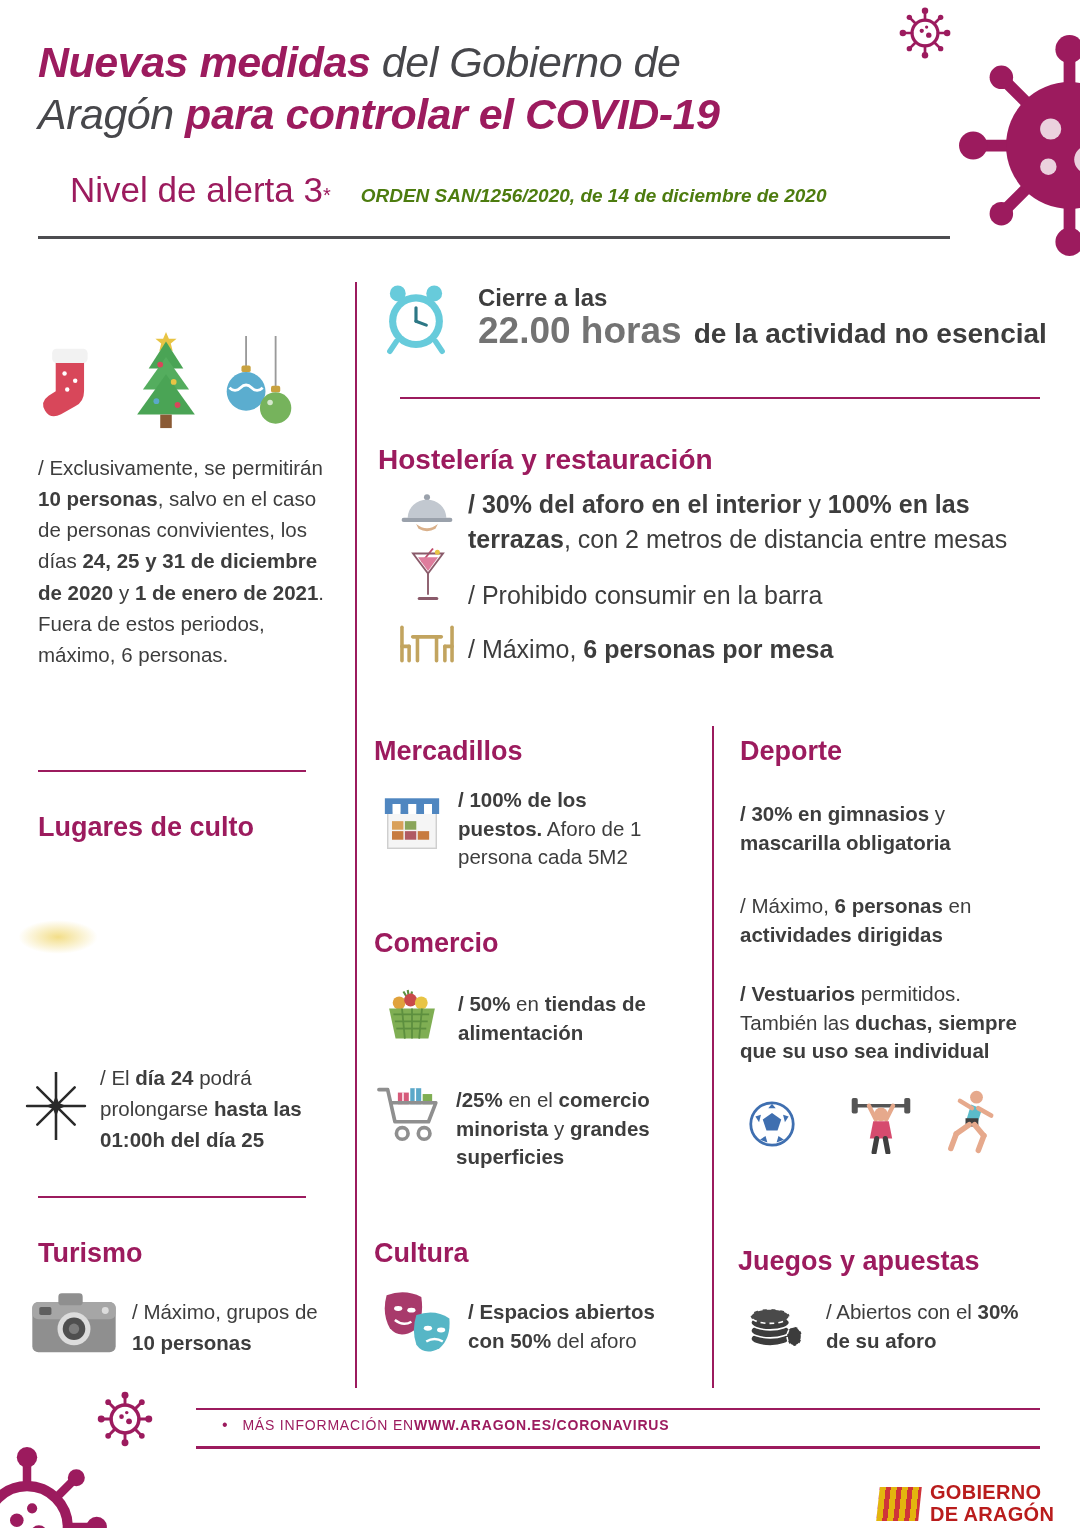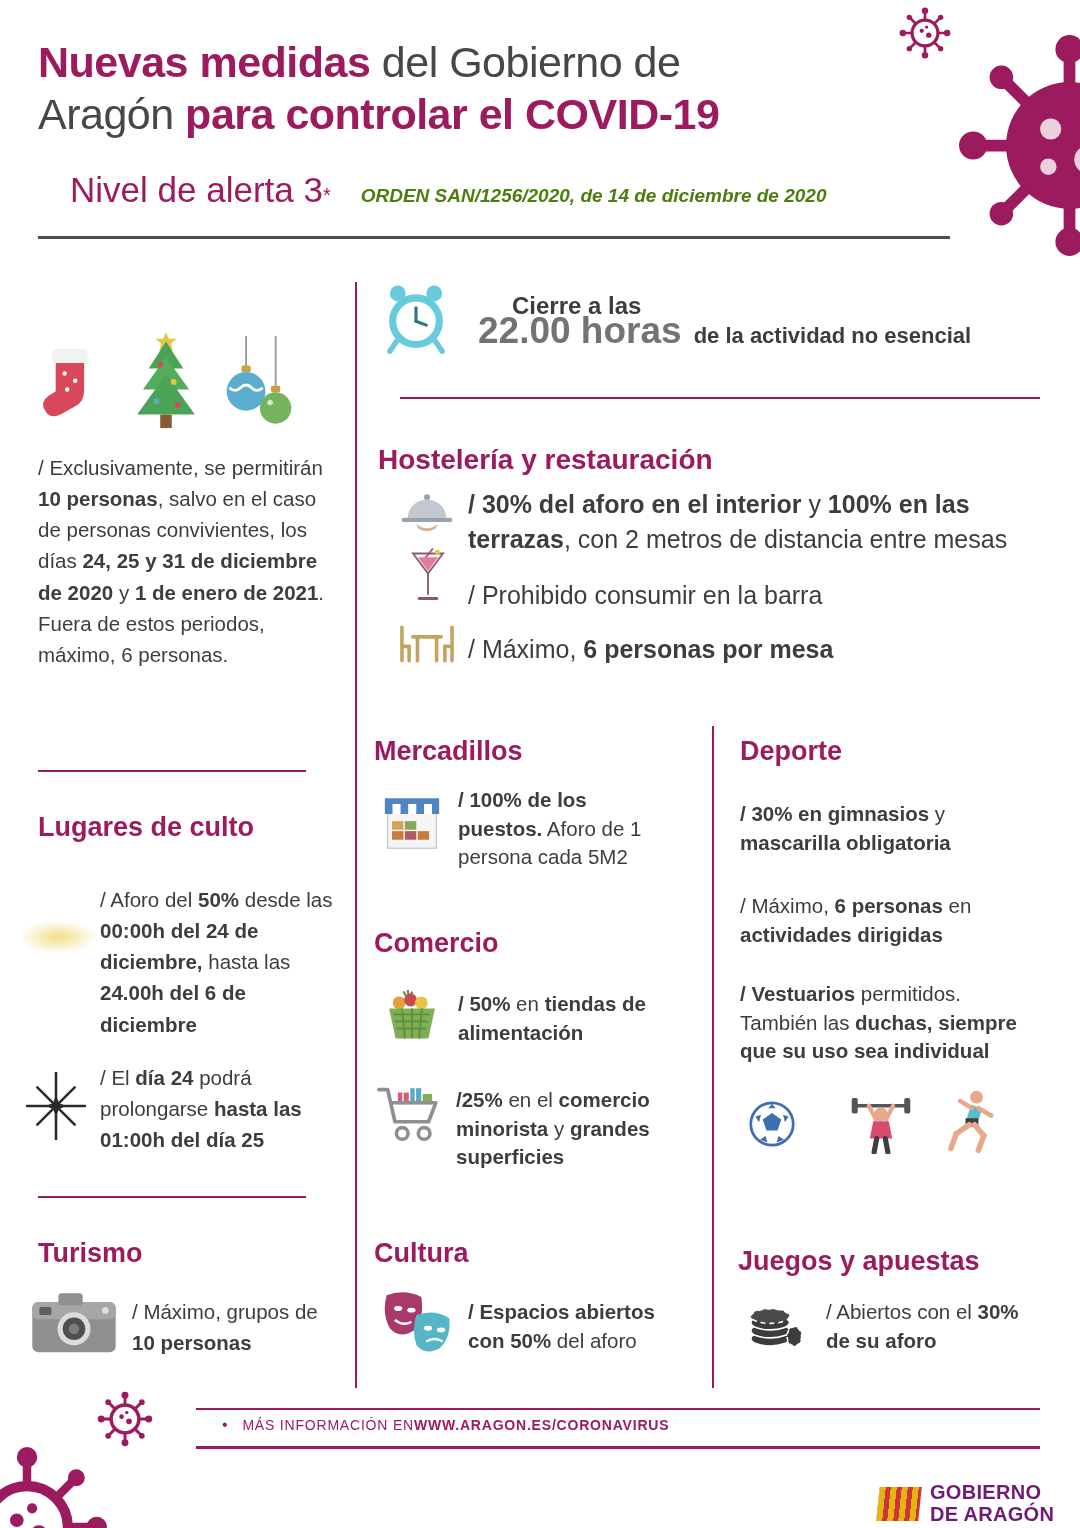--- a/index.html
+++ b/index.html
@@ -20,28 +20,28 @@
   .rule-dark{background:#4d4d50; height:2.5px;}
   .rule-accent{background:#9c1b5e;}
   .vline{width:2px; background:#9c1b5e;}
   .sec-title{font-size:27px; font-weight:700; color:#9c1b5e;}
   .sec-title-lg{font-size:28px; font-weight:700; color:#9c1b5e;margin-top:18px;}
   .body-text{font-size:20.5px; line-height:1.52; color:#3d3d3d;}
   .body-text-tight{font-size:25px; line-height:1.38; color:#3d3d3d;}
   .cierre-intro{font-size:24px; font-weight:700; color:#3d3d3d;}
   .cierre-line2{display:flex; align-items:baseline;}
   .cierre-time{font-size:37px; font-weight:700; color:#737373;text-align:center;}
-  .cierre-rest{font-size:22px; font-weight:700; color:#3d3d3d; margin-left:12px;}
+  .cierre-rest{font-size:28px; font-weight:700; color:#3d3d3d; margin-left:12px;}
   .footer-info{font-size:14px; letter-spacing:0.8px; color:#9c1b5e; display:flex; align-items:center;}
   .footer-info .bullet{margin-right:14px; font-size:16px;}
   .logo{display:flex; align-items:center;}
   .flag{width:42px; height:34px; transform:skewX(-6deg);
         background:repeating-linear-gradient(90deg,#e3b50e 0 6px,#cf3339 6px 11px);
         margin-right:10px;}
-  .logo-text{font-size:20px; font-weight:700; color:#701a75; line-height:1.08; letter-spacing:0.3px;}
+  .logo-text{font-size:20px; font-weight:700; color:#b91c1c; line-height:1.08; letter-spacing:0.3px;}
   .glow{background:radial-gradient(ellipse at center,rgba(242,220,130,0.95) 0%,rgba(242,220,130,0) 70%);}
   svg{display:block;}
 </style>
 </head>
 <body>
 
 <svg width="0" height="0" style="position:absolute" aria-hidden="true">
   <defs>
     <symbol id="sym-virus-solid" viewBox="0 0 100 100">
       <g stroke="currentColor" stroke-width="5" stroke-linecap="round">
@@ -276,21 +276,21 @@
         <ellipse cx="30" cy="38" rx="24" ry="9"></ellipse>
       </g>
       <ellipse cx="30" cy="30" rx="24" ry="9" fill="#4a4a4a" stroke="#ffffff" stroke-width="2" stroke-dasharray="6 5"></ellipse>
       <ellipse cx="60" cy="55" rx="9" ry="12" fill="#3c3c3c" stroke="#ffffff" stroke-width="2" stroke-dasharray="5 4"></ellipse>
     </symbol>
   </defs>
 </svg>
 
 <div class="page">
 
-  <h1 class="abs title-main" style="left:38px; top:36px;">
+  <h1 class="abs title-main" style="left:38px; top:36px;font-style:italic;">
     <span class="accent">Nuevas medidas</span><span> del Gobierno de</span><br>
     <span>Aragón </span><span class="accent">para controlar el COVID-19</span>
   </h1>
 
   <div class="abs alert-row" style="left:38px; top:170px;">
     <span class="alert-level">Nivel de alerta 3</span>
       <sup class="alert-star">*</sup>
     <span class="order-ref">ORDEN SAN/1256/2020, de 14 de diciembre de 2020</span>
   </div>
 
@@ -319,23 +319,20 @@
 
   <p class="abs body-text" style="left:38px; top:452px; width:294px;">
     <span>/ Exclusivamente, se permitirán </span><b>10 personas</b><span>, salvo en el caso de personas convivientes, los días </span><b>24, 25 y 31 de diciembre de 2020</b><span> y </span><b>1 de enero de 2021</b><span>. Fuera de estos periodos, máximo, 6 personas.</span>
   </p>
 
   <div class="abs rule-accent" style="left:38px; top:770px; width:268px; height:2px;"></div>
 
   <div class="abs sec-title" style="left:38px; top:812px;">Lugares de culto</div>
 
   <div class="abs glow" style="left:18px; top:920px; width:80px; height:34px;"></div>
-  <p class="abs body-text" style="left:100px; top:884px; width:242px;">
-    <span>/ Aforo del </span><b>50%</b><span> desde las </span><b>00:00h del 24 de diciembre,</b><span> hasta las </span><b>24.00h del 6 de diciembre</b>
-  </p>
 
   <svg class="abs" style="left:22px; top:1072px; width:68px; height:68px;">
       <use href="#sym-star"></use>
     </svg>
   <p class="abs body-text" style="left:100px; top:1062px; width:238px;">
     <span>/ El </span><b>día 24</b><span> podrá prolongarse </span><b>hasta las 01:00h del día 25</b>
   </p>
 
   <div class="abs rule-accent" style="left:38px; top:1196px; width:268px; height:2px;"></div>
 
@@ -343,21 +340,21 @@
   <svg class="abs" style="left:30px; top:1288px; width:88px; height:66px;">
       <use href="#sym-camera"></use>
     </svg>
   <p class="abs body-text" style="left:132px; top:1296px; width:205px;">
     <span>/ Máximo, grupos de </span><b>10 personas</b>
   </p>
 
   <svg class="abs" style="left:380px; top:280px; width:72px; height:76px;">
       <use href="#sym-clock"></use>
     </svg>
-  <div class="abs cierre-intro" style="left:478px; top:292px;margin-left:34px;">Cierre a las</div>
+  <div class="abs cierre-intro" style="left:478px; top:284px;">Cierre a las</div>
   <div class="abs cierre-line2" style="left:478px; top:310px;">
     <span class="cierre-time">22.00 horas</span>
     <span class="cierre-rest">de la actividad no esencial</span>
   </div>
   <div class="abs rule-accent" style="left:400px; top:397px; width:640px; height:2px;"></div>
 
   <div class="abs sec-title-lg" style="left:378px; top:426px;">Hostelería y restauración</div>
 
   <svg class="abs" style="left:398px; top:488px; width:58px; height:44px;">
       <use href="#sym-cloche"></use>

